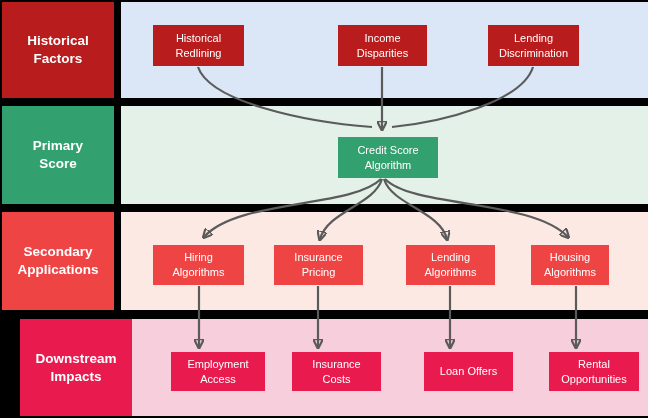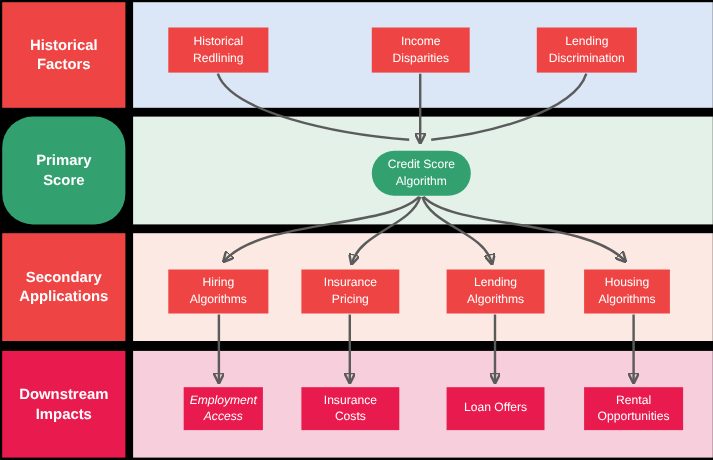--- a/index.html
+++ b/index.html
@@ -14,43 +14,43 @@
   .rowlabel{
     left:2px;width:112px;display:flex;align-items:center;justify-content:center;
     text-align:center;color:#fff;font-weight:bold;font-size:13.5px;line-height:1.3;
     white-space:pre-line;
   }
   .band{left:121px;width:527px;}
   .r1{top:2px;height:96px;}
   .r2{top:106px;height:98px;}
   .r3{top:212px;height:98px;}
   .r4{top:319px;height:97px;}
-  .c-blue{background:#ef4444;}
-  .c-green{background:#32A06F;border-radius:28px;}
+  .c-blue{background:#b91c1c;}
+  .c-green{background:#32A06F;}
   .c-salmon{background:#ef4444;}
-  .c-crimson{background:#E91A4E;}
+  .c-crimson{background:#E91A4E;margin-left:18px;}
   .b-blue{background:#DBE6F6;}
   .b-green{background:#E3F1E8;}
   .b-salmon{background:#FCE9E4;}
   .b-pink{background:#F6CEDC;}
   
   .node{
     position:absolute;display:flex;align-items:center;justify-content:center;
     text-align:center;color:#fff;font-size:11px;line-height:1.32;
     white-space:pre-line;
   }
   #b-hr{left:153px;top:25px;width:91px;height:41px;}
   #b-id{left:338px;top:25px;width:89px;height:41px;}
   #b-ld{left:488px;top:25px;width:91px;height:41px;}
-  #b-csa{left:338px;top:137px;width:90px;height:41px;}
+  #b-csa{left:338px;top:137px;width:100px;height:41px;}
   #b-ha{left:153px;top:245px;width:91px;height:40px;}
   #b-ip{left:274px;top:245px;width:89px;height:40px;}
   #b-la{left:406px;top:245px;width:89px;height:40px;}
   #b-hoa{left:531px;top:245px;width:78px;height:40px;}
-  #b-ea{left:167px;top:352px;width:72px;height:39px;font-style:italic;}
+  #b-ea{left:153px;top:352px;width:94px;height:39px;}
   #b-ic{left:274px;top:352px;width:89px;height:39px;}
   #b-lo{left:406px;top:352px;width:89px;height:39px;}
   #b-ro{left:531px;top:352px;width:90px;height:39px;}
   
   svg.arrows{position:absolute;left:0;top:0;width:648px;height:418px;pointer-events:none;}
   svg.arrows path{fill:none;stroke:#5B5B5B;stroke-width:2.2;}
 </style>
 </head>
 <body>
 

